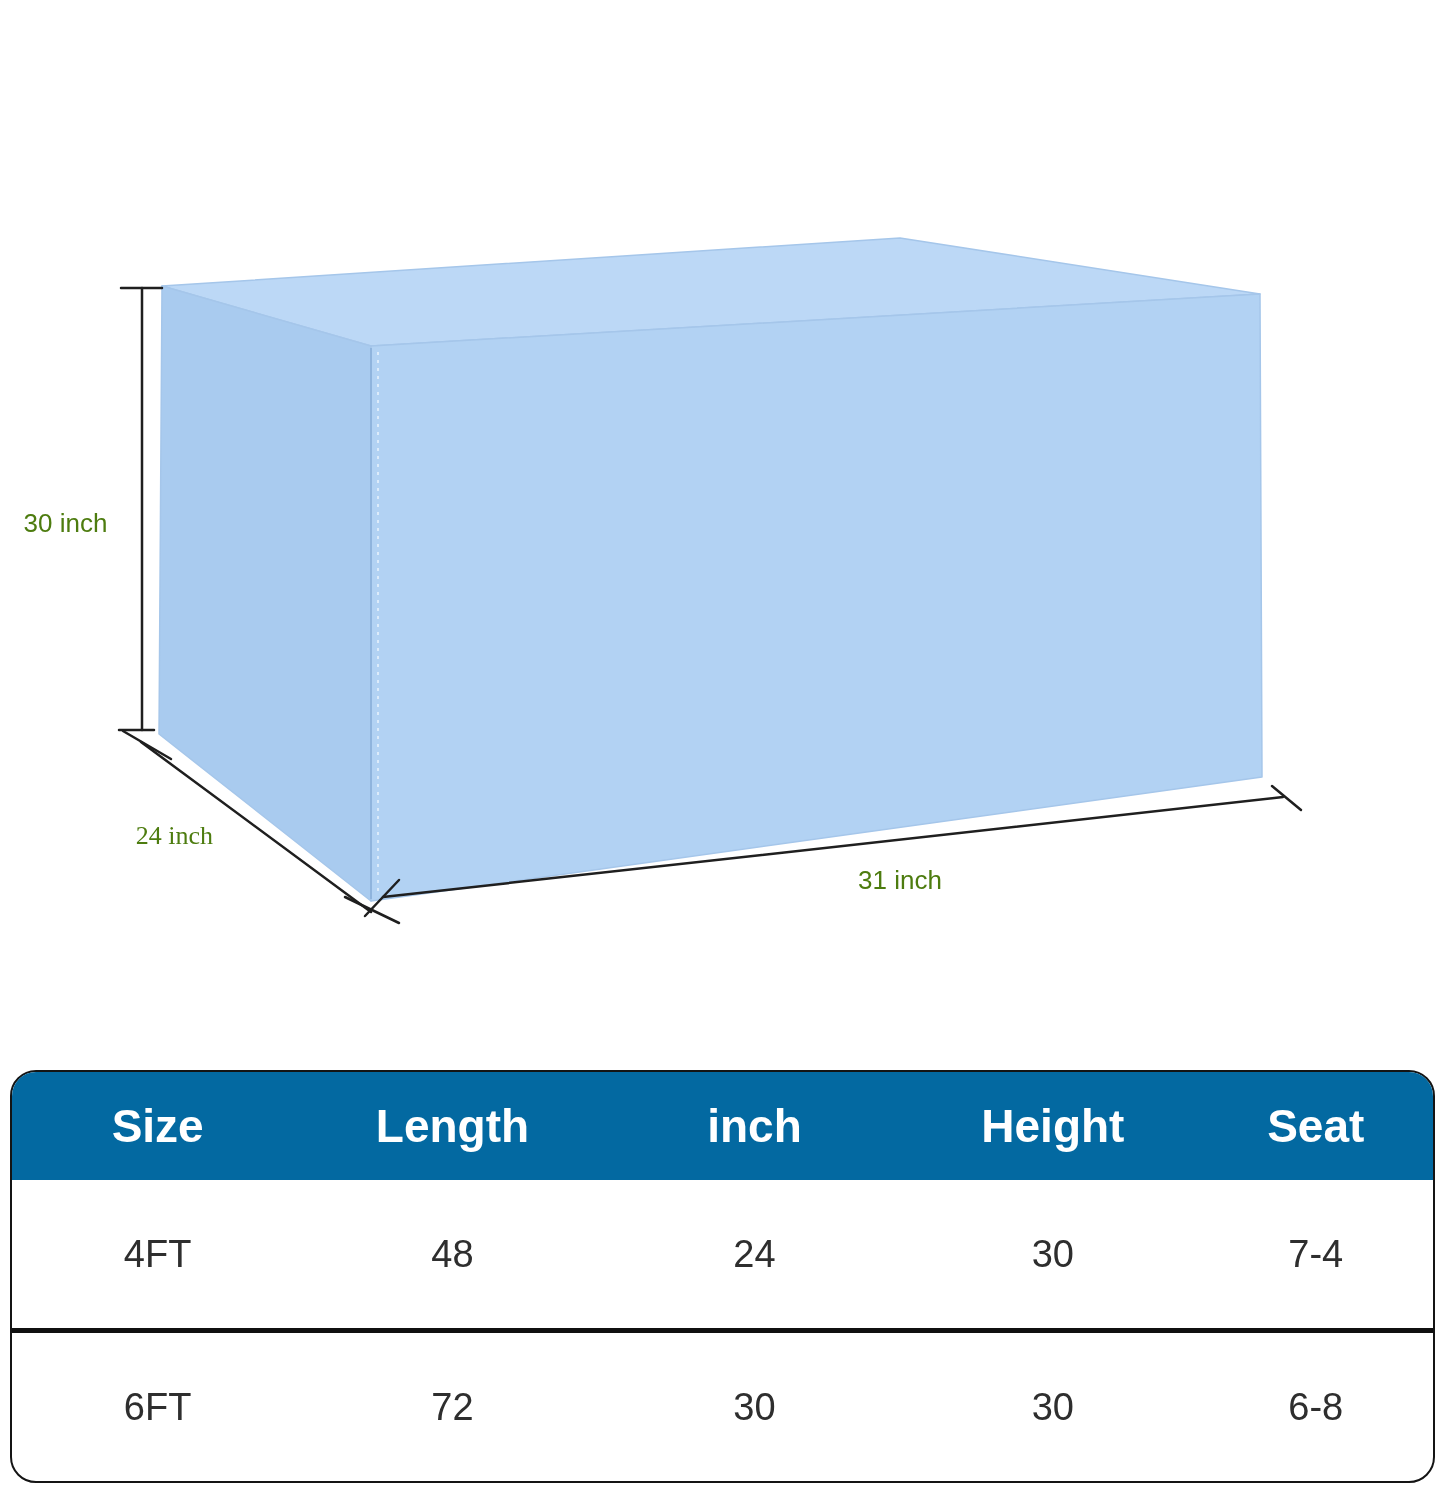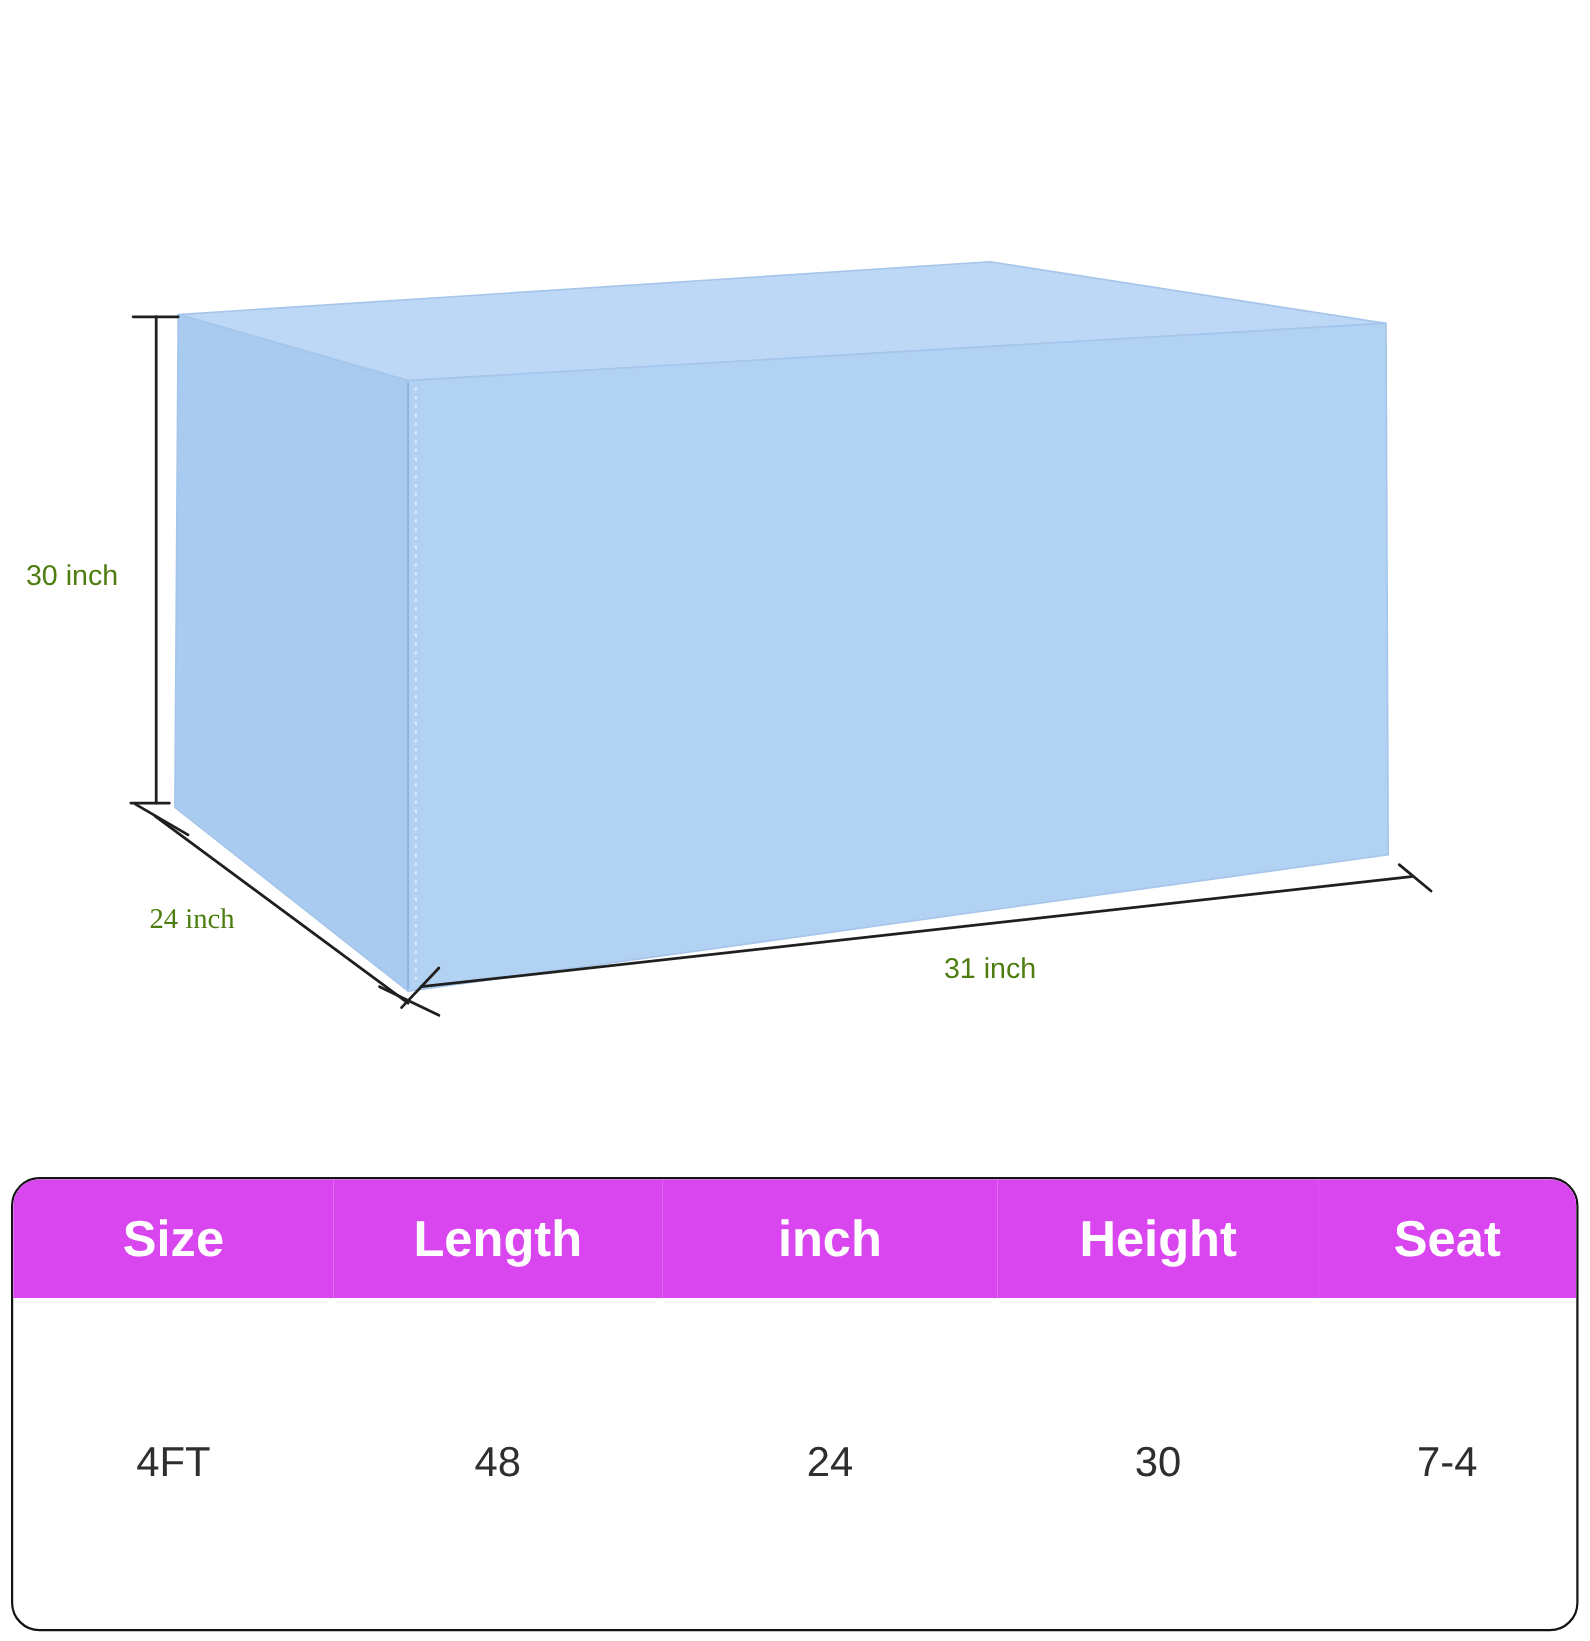--- a/index.html
+++ b/index.html
@@ -51,21 +51,21 @@
     background: #ffffff;
   }
   table.size-table {
     width: 100%;
     height: 100%;
     border-collapse: collapse;
     table-layout: fixed;
   }
   table.size-table thead th {
     height: 108px;
-    background: #d946ef;
+    background: #0369a1;
     color: #ffffff;
     font-size: 46px;
     font-weight: bold;
     text-align: center;
     vertical-align: middle;
     padding: 0;
   }
   table.size-table tbody td {
     font-size: 38px;
     font-weight: 400;
@@ -140,17 +140,24 @@
         </tr>
       </thead>
       <tbody>
         <tr>
           <td>4FT</td>
           <td>48</td>
           <td>24</td>
           <td>30</td>
           <td>7-4</td>
         </tr>
+        <tr class="divided">
+          <td>6FT</td>
+          <td>72</td>
+          <td>30</td>
+          <td>30</td>
+          <td>6-8</td>
+        </tr>
       </tbody>
     </table>
   </div>
 
 </div>
 
 </body></html>

